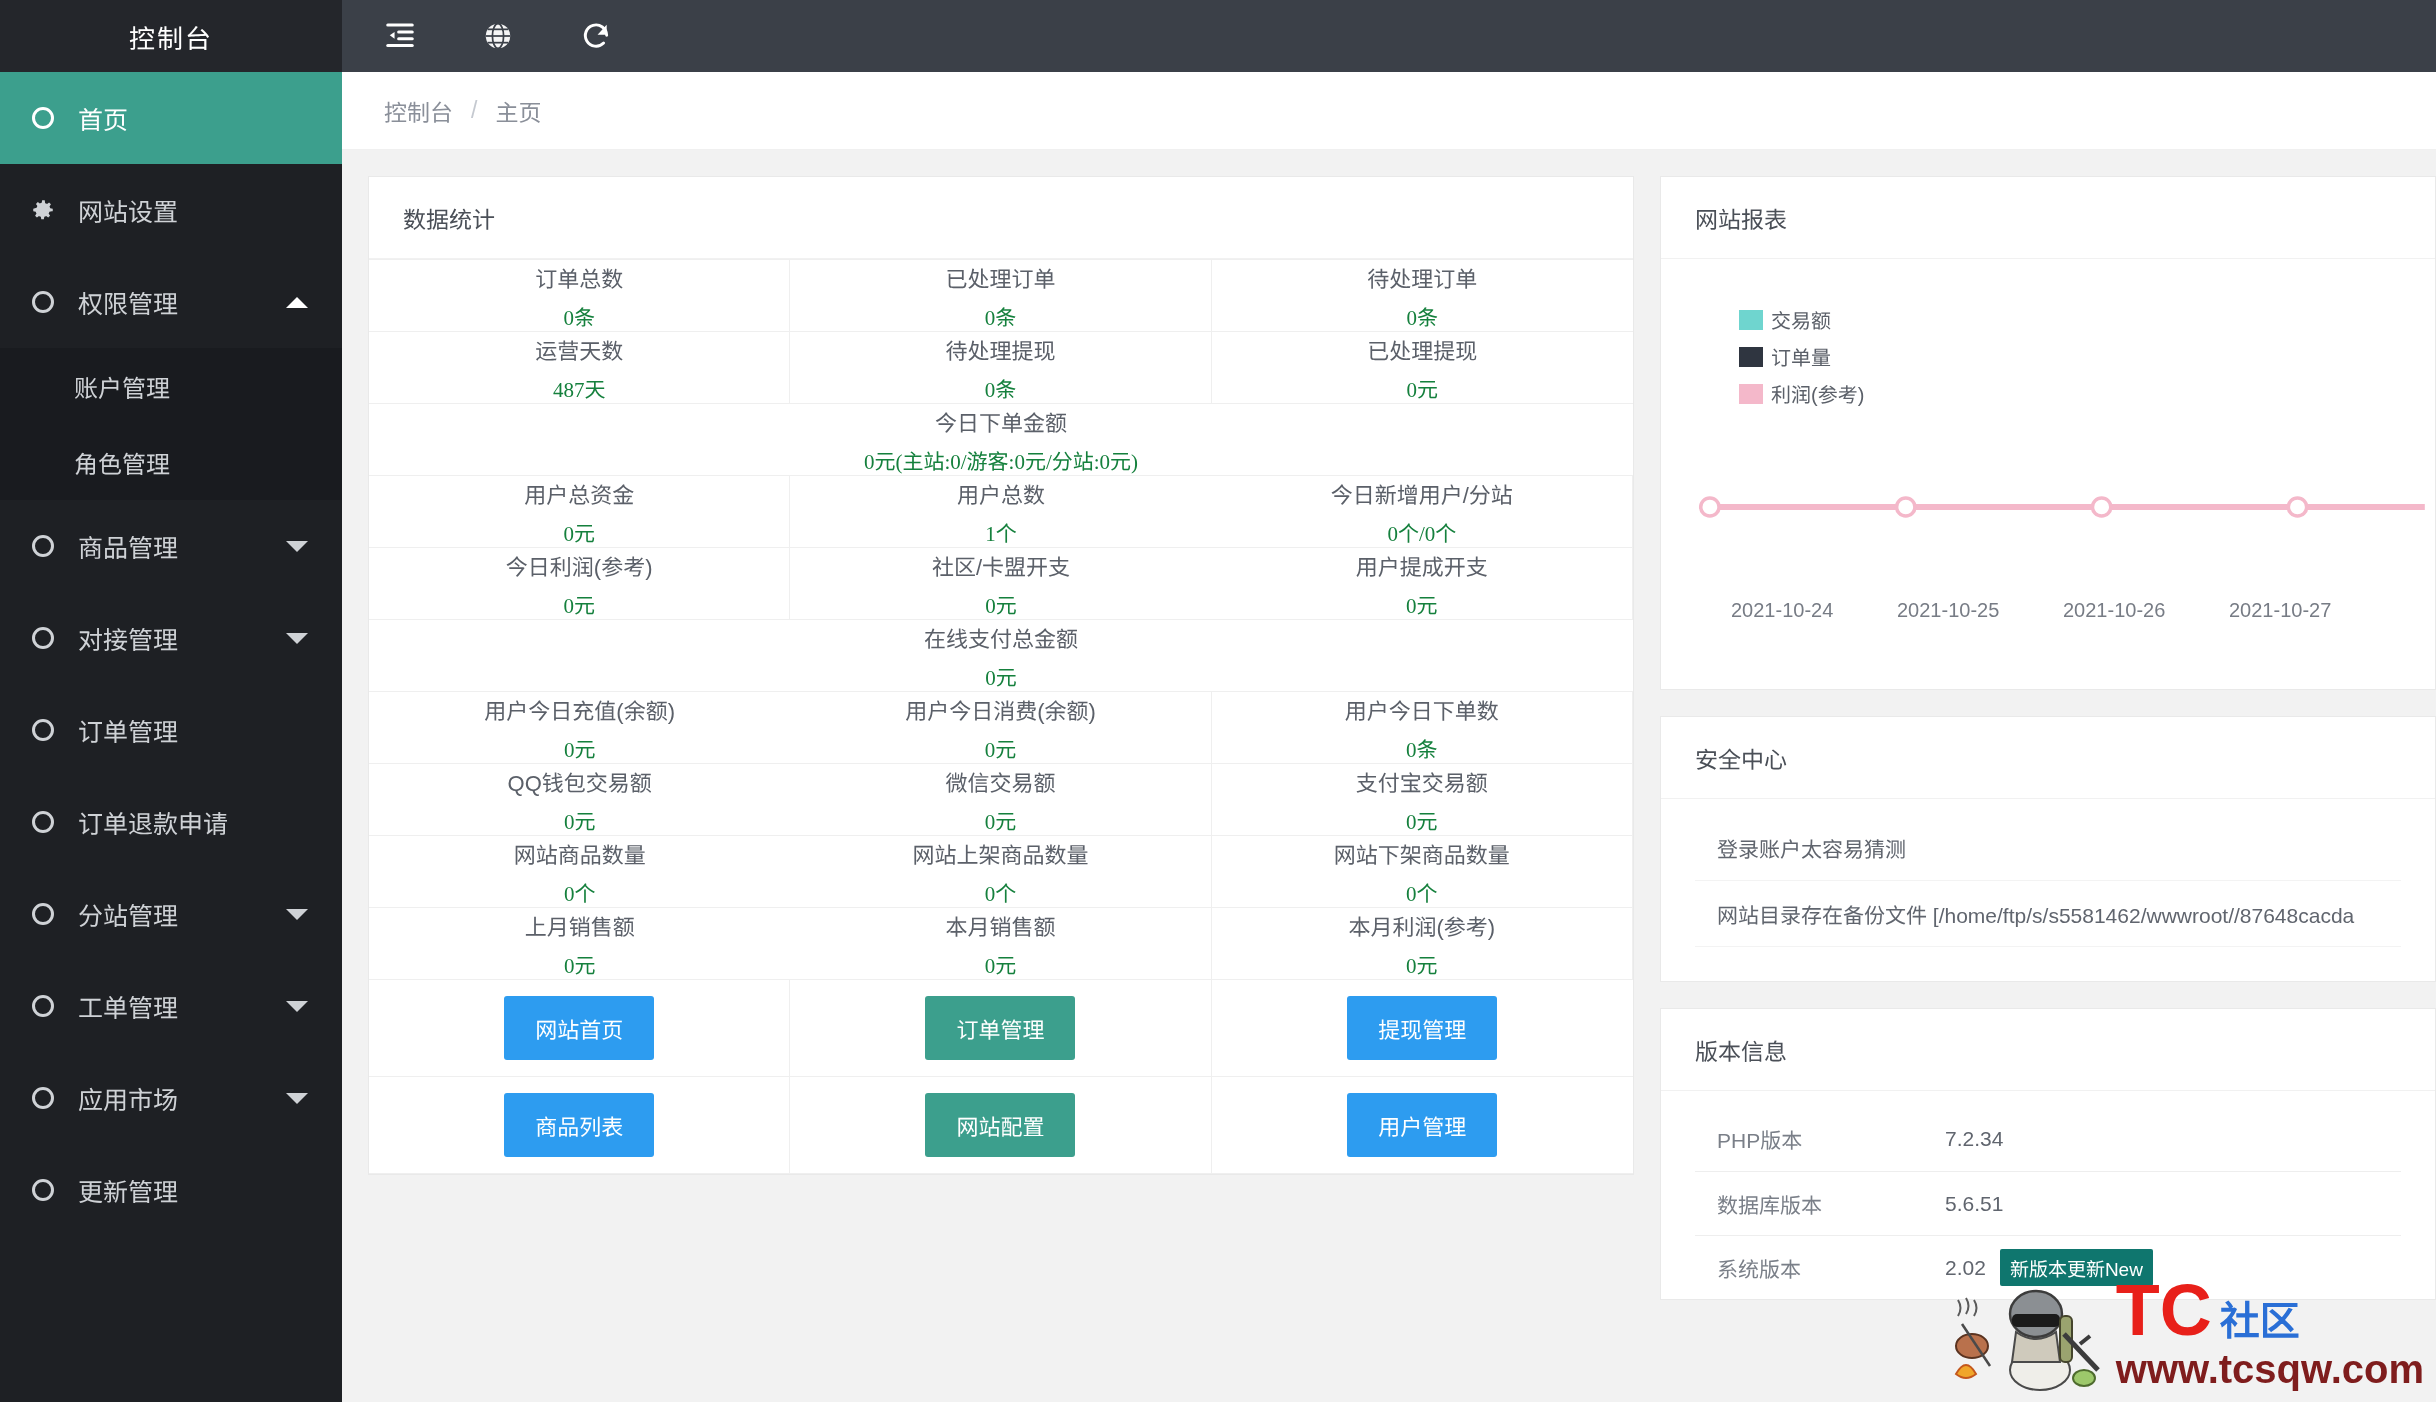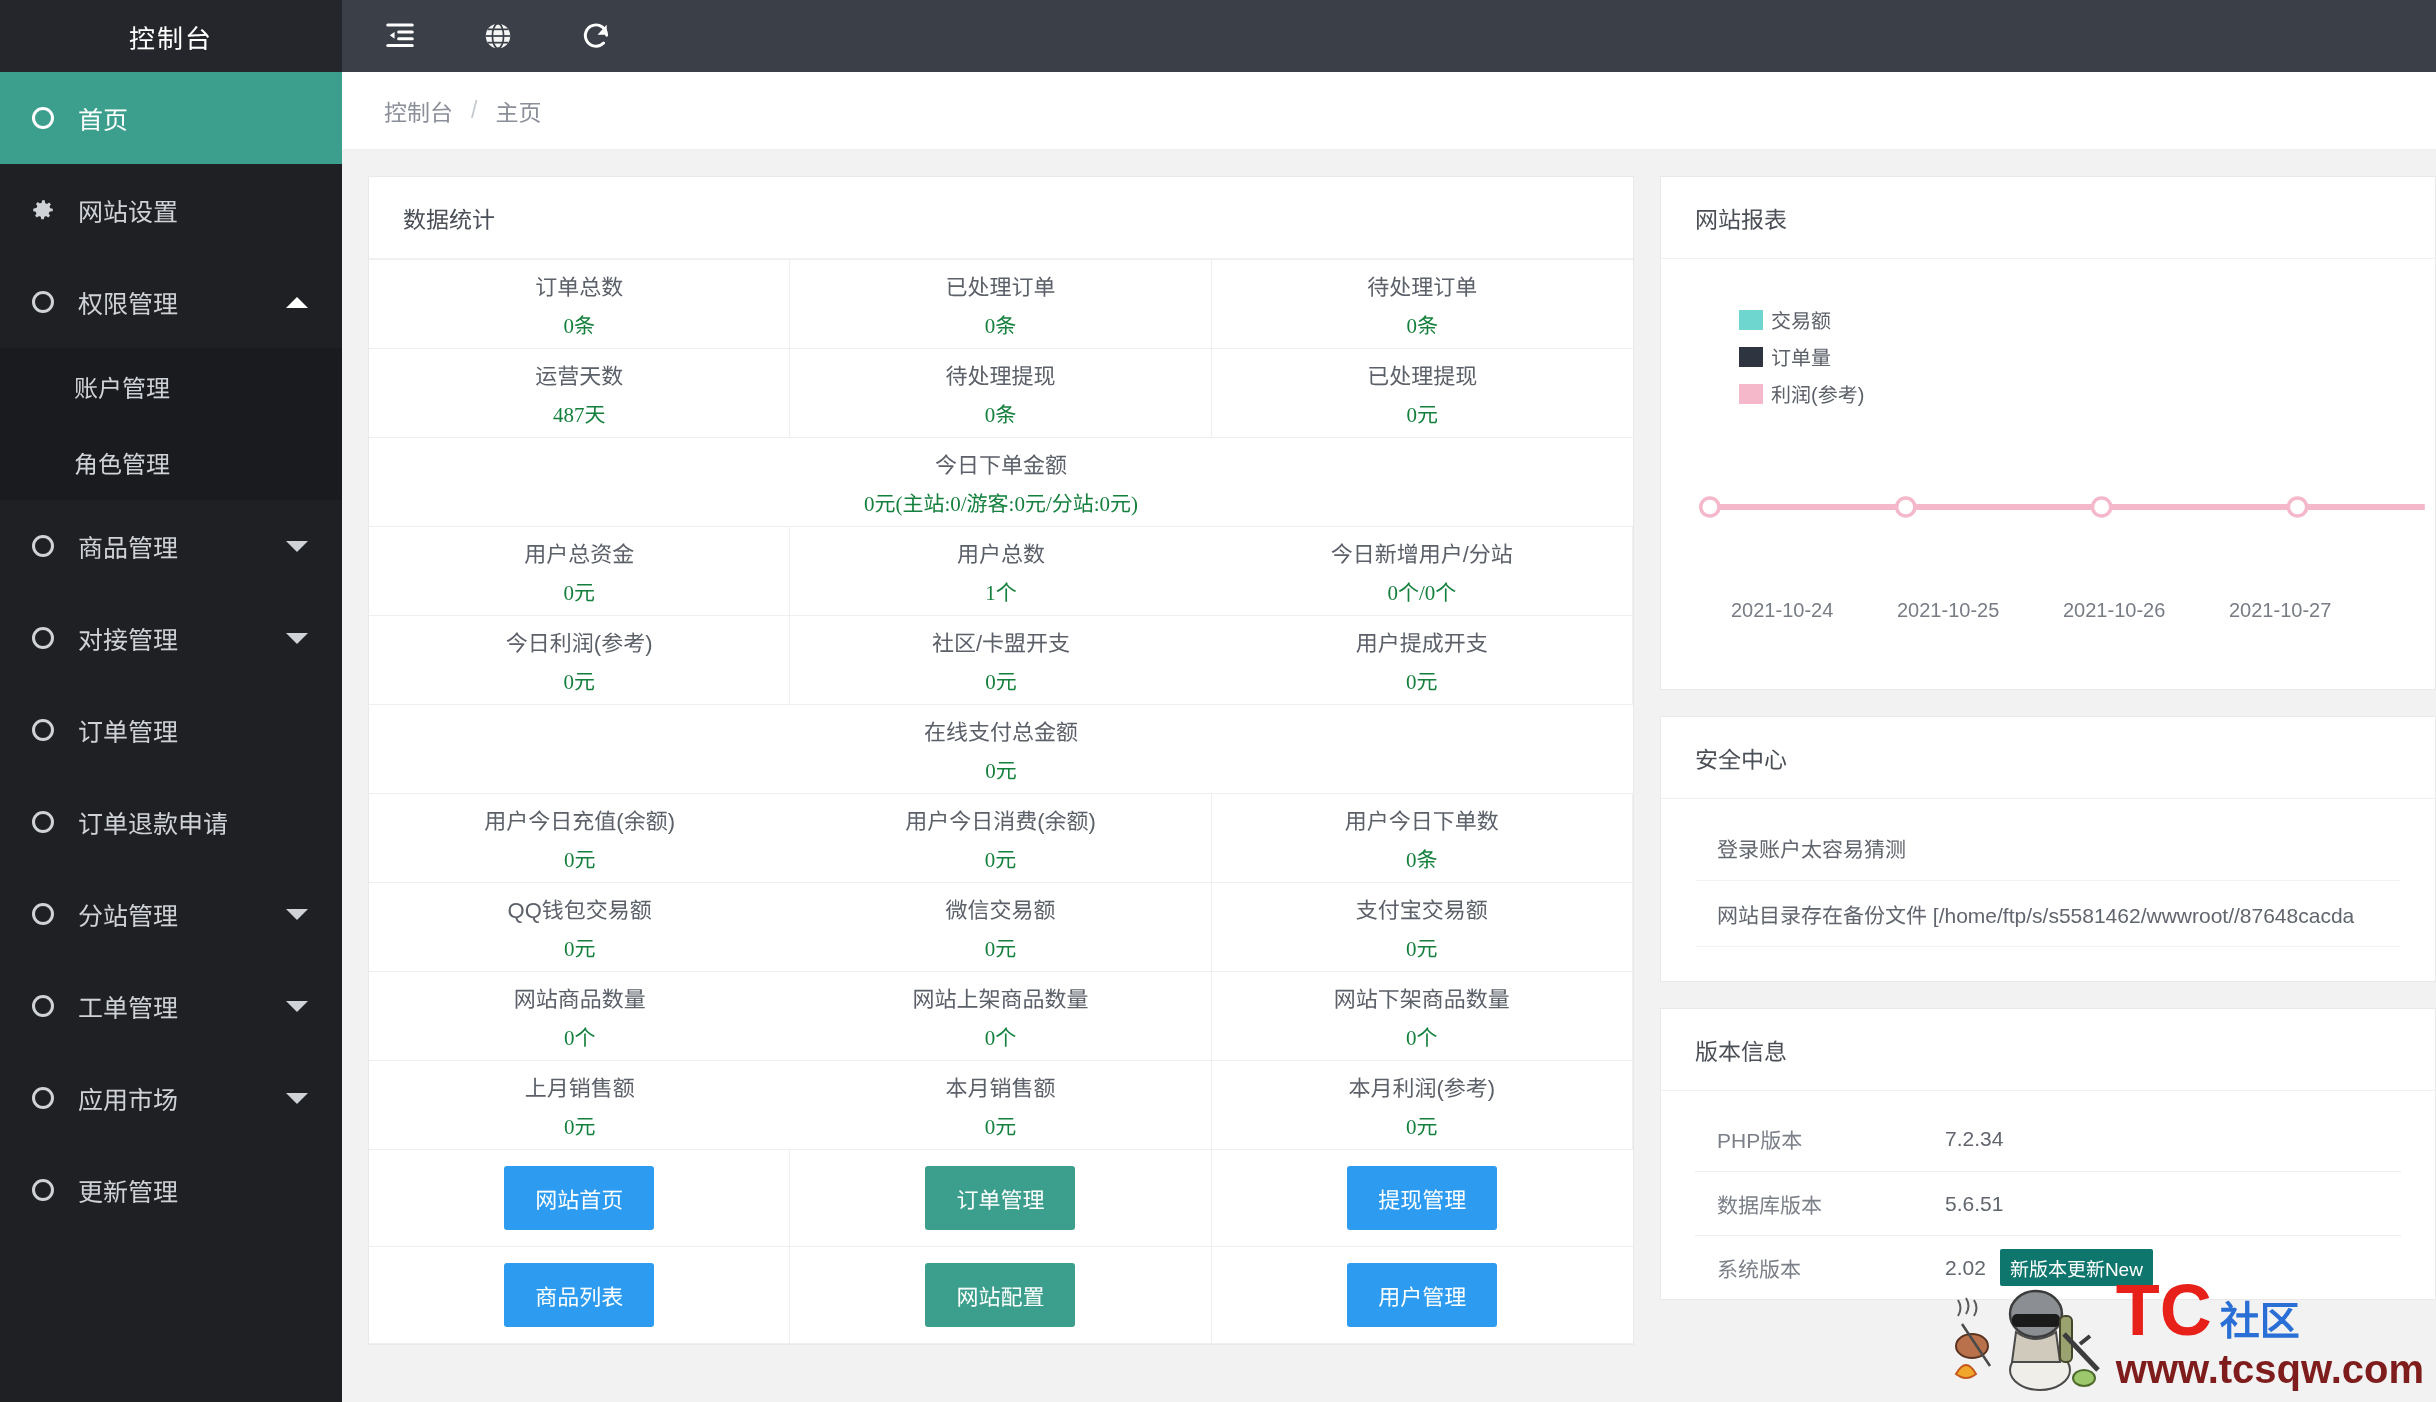--- a/index.html
+++ b/index.html
@@ -127,21 +127,21 @@
     font-size: 23px;
     color: #4a4f57;
     border-bottom: 1px solid #f1f1f1;
   }
   .card-body { padding: 0; }
 
   
   .stat-grid { display: flex; flex-wrap: wrap; border-top: 1px solid #efefef; }
   .stat-cell {
     flex: 0 0 33.3333%;
-    height: 89px;
+    height: 72px;
     display: flex; flex-direction: column;
     align-items: center; justify-content: center;
     border-right: 1px solid #efefef;
     border-bottom: 1px solid #efefef;
     gap: 8px;
   }
   .stat-cell.full { flex: 0 0 100%; border-right: none; }
   .stat-cell:nth-child(3n) { border-right: none; }
   .stat-title { font-size: 22px; color: #5b6069; }
   .stat-value { font-size: 21px; color: #15803d; font-family: Liberation Serif, serif; }

